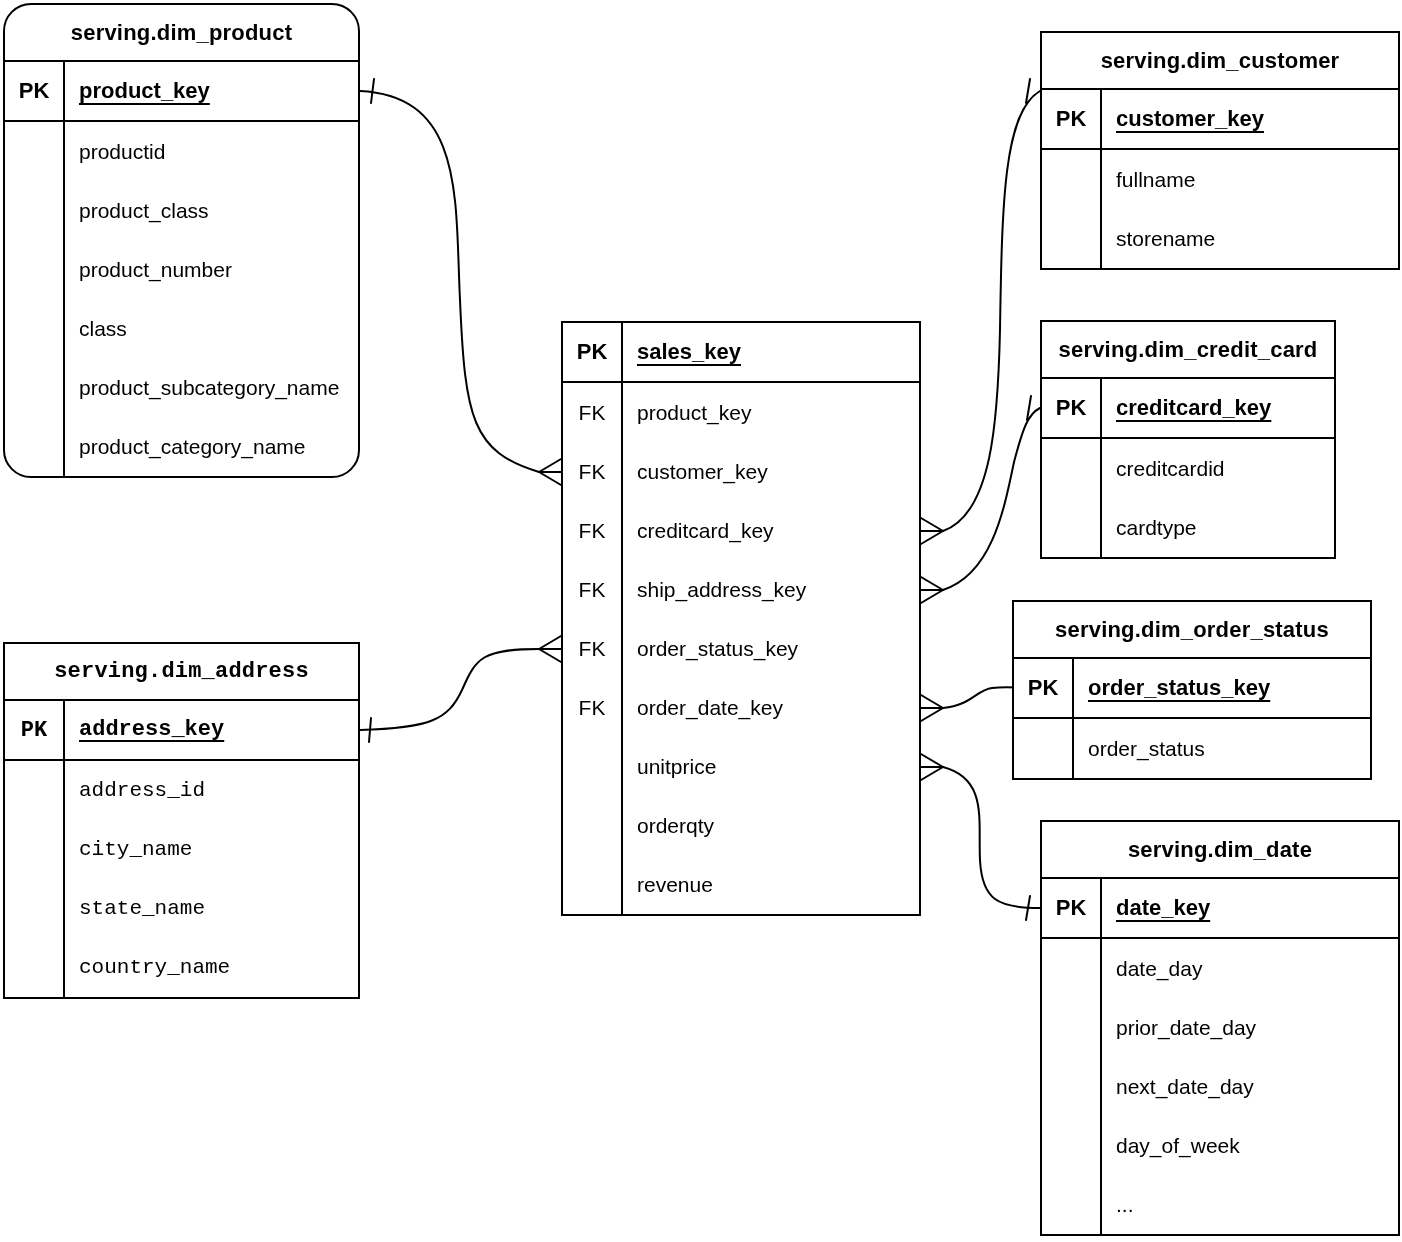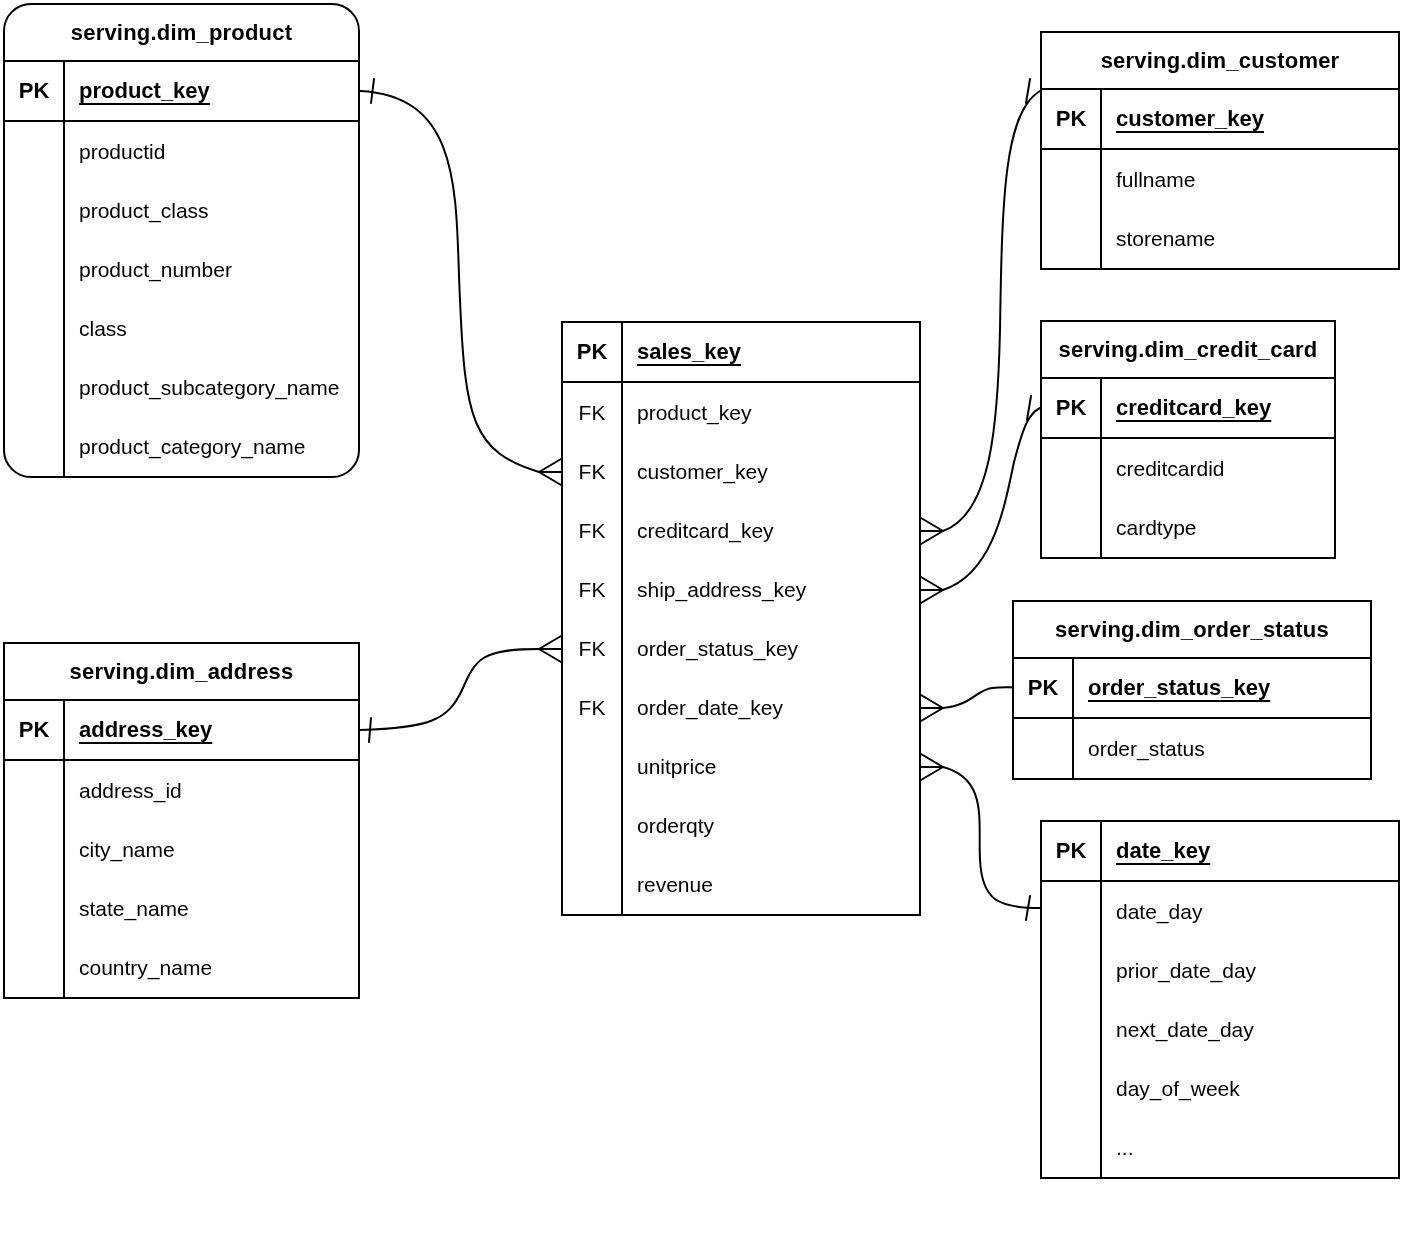--- a/index.html
+++ b/index.html
@@ -42,21 +42,21 @@
     line-height:26px;
   }
   .pkname{
     font-weight:700;font-size:22px;
     text-decoration:underline;
     text-decoration-thickness:2px;
     text-underline-offset:5px;
   }
   
   #t-dim_product{left:3px;top:3px;width:357px;border-radius:28px;}
-  #t-dim_address{left:3px;top:642px;width:357px;}
+  #t-dim_address{left:3px;top:642px;width:357px;font-family:Liberation Mono, monospace;}
   #t-fct_sales{left:561px;top:321px;width:360px;}
   #t-dim_customer{left:1040px;top:3px;width:360px;margin-top:28px;}
   #t-dim_credit_card{left:1040px;top:320px;width:296px;}
   #t-dim_order_status{left:1012px;top:600px;width:360px;}
   #t-dim_date{left:1040px;top:820px;width:360px;}
 </style>
 </head>
 <body>
 
 <div class="canvas">
@@ -245,20 +245,21 @@
     </div>
     <div>
         <div class="trow">
           <div class="kcell"></div>
           <div class="ncell">order_​status</div>
         </div>
       </div>
   </div>
 
   <div class="etable" id="t-dim_date">
+    <div class="thead">serving.dim_date</div>
     <div class="trow pkrow">
       <div class="kcell">PK</div>
       <div class="ncell pkname">date_key</div>
     </div>
     <div>
         <div class="trow">
           <div class="kcell"></div>
           <div class="ncell">date_​day</div>
         </div>
         <div class="trow">

